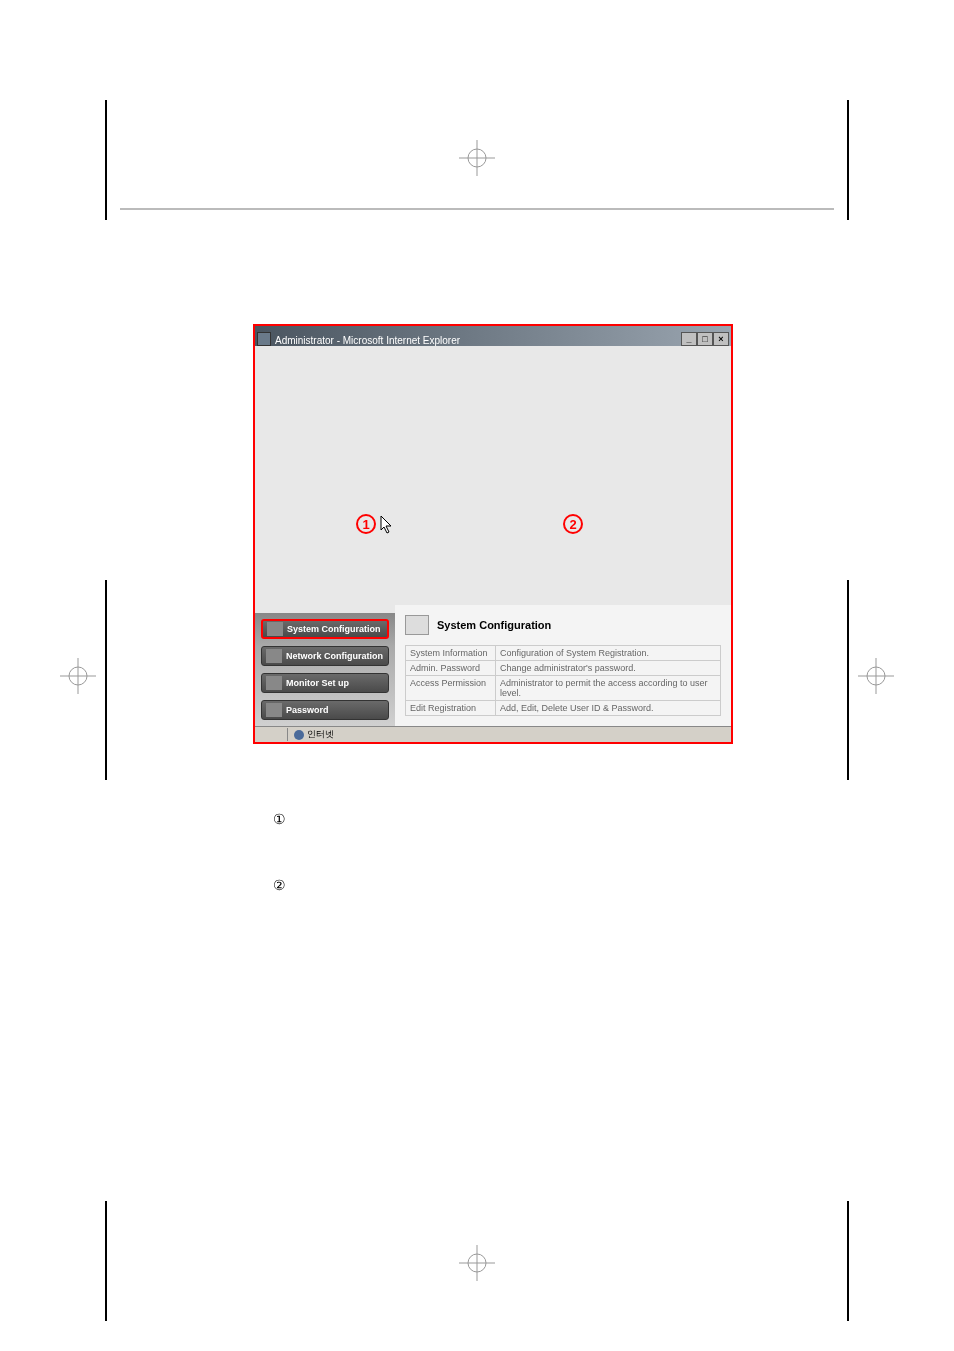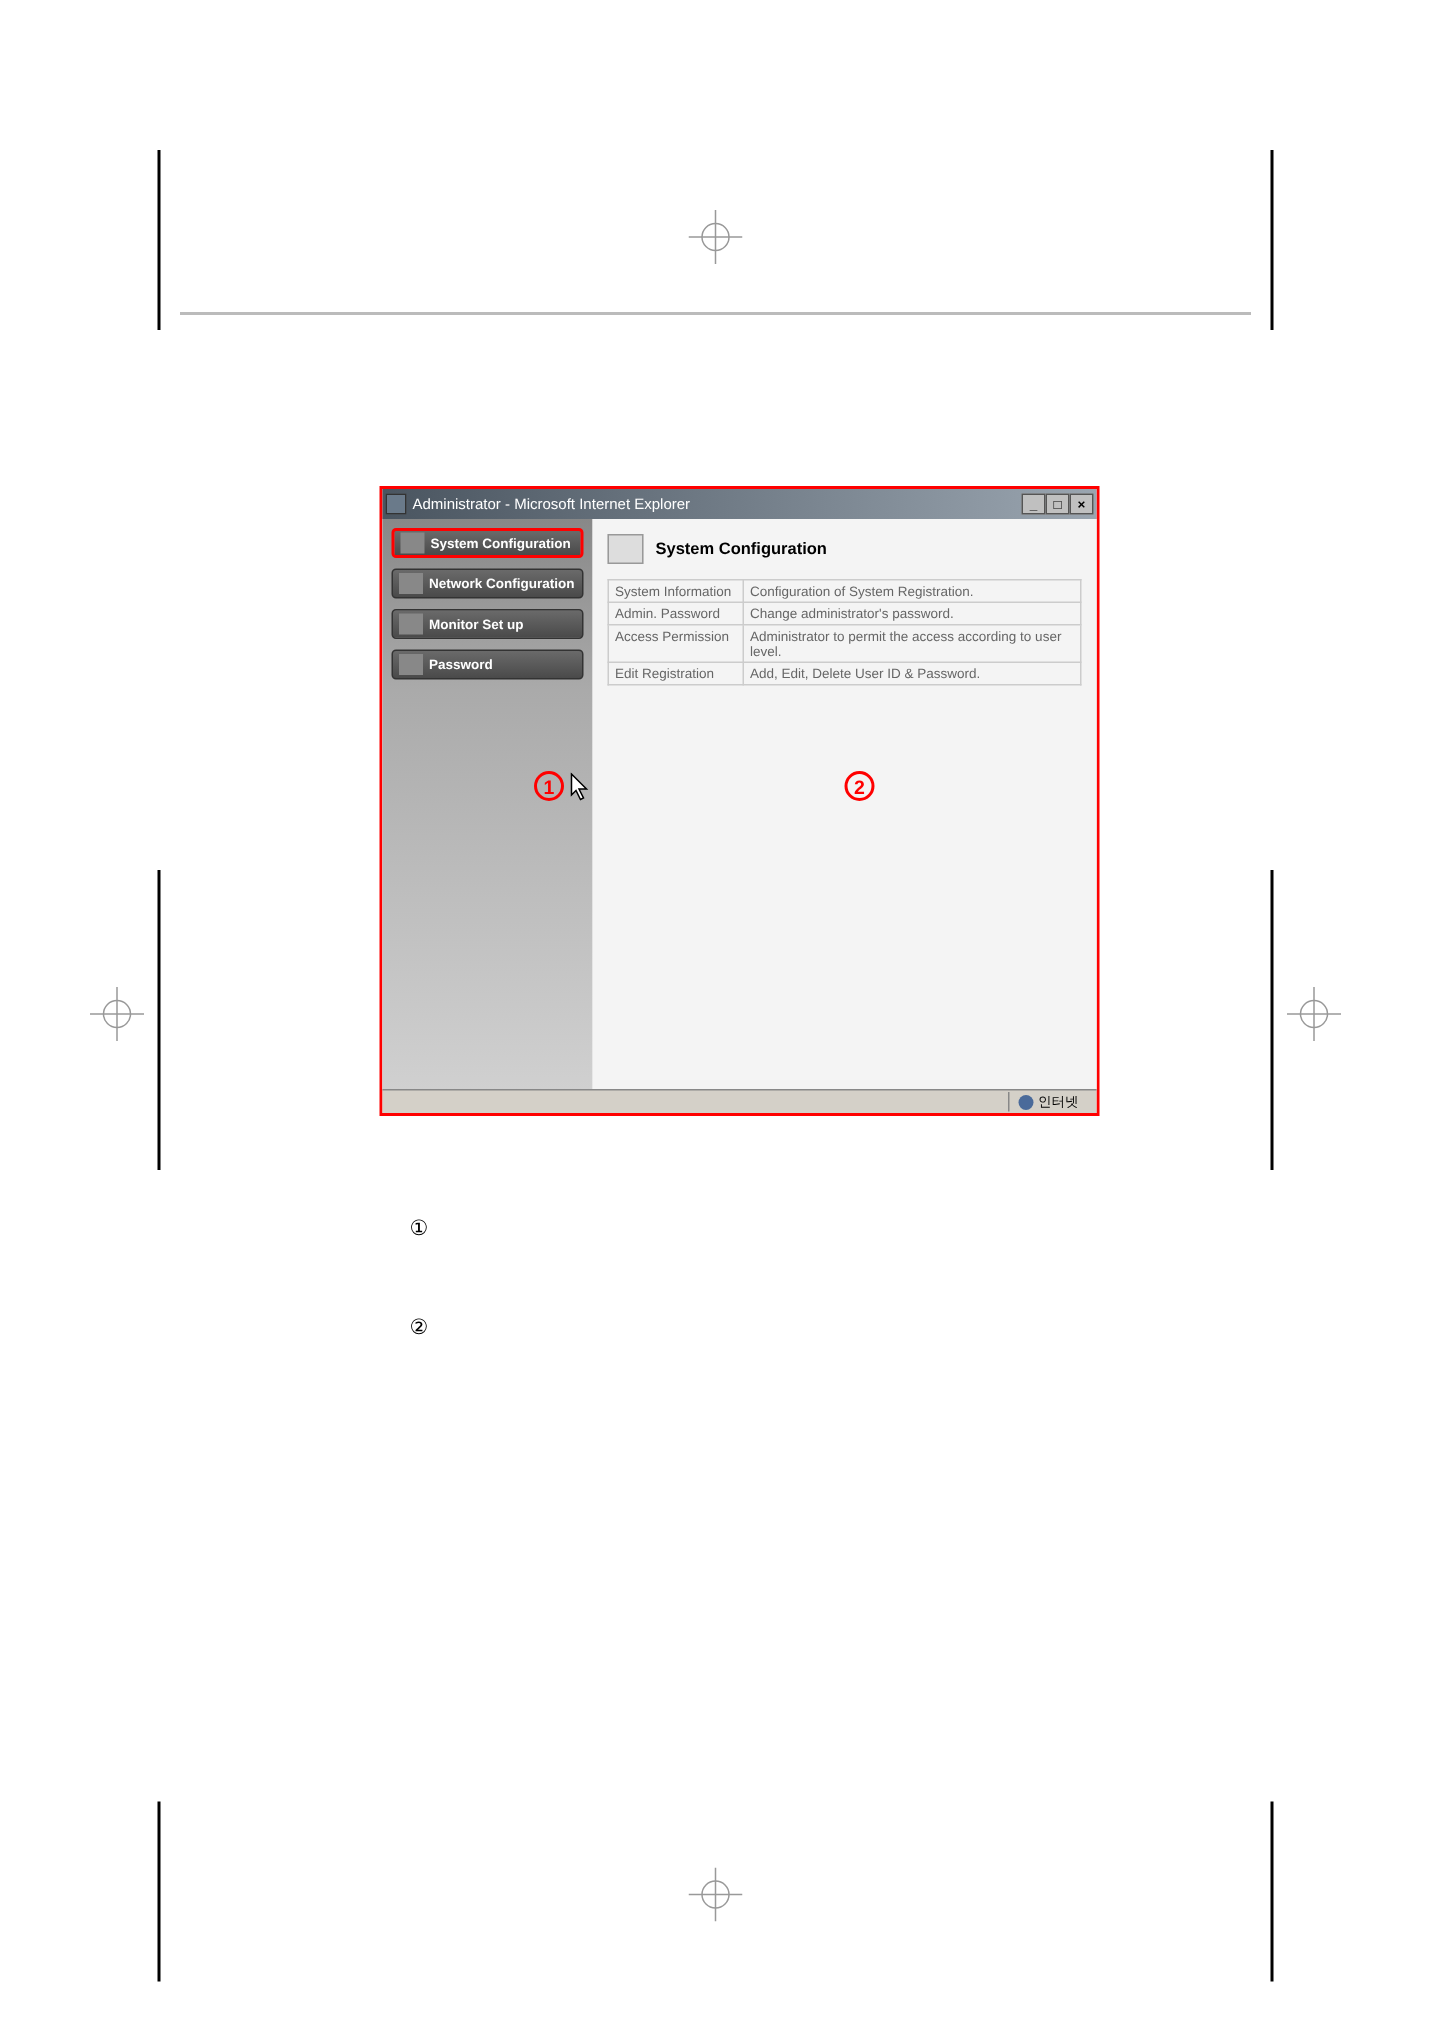--- a/index.html
+++ b/index.html
@@ -40,21 +40,21 @@
       left: 253px;
       width: 480px;
       height: 420px;
       border: 2px solid red;
     }
     
     .titlebar {
       height: 20px;
       background: linear-gradient(to right, #4a5560, #9aa5b0);
       display: flex;
-      align-items: center;
+      align-items: flex-end;
       padding: 0 2px;
     }
     .titlebar-icon {
       width: 14px;
       height: 14px;
       background: #6a7a8a;
       margin-right: 4px;
       border: 1px solid #333;
     }
     .titlebar-text {
@@ -74,20 +74,21 @@
       font-size: 9px;
       line-height: 12px;
       text-align: center;
       font-weight: bold;
     }
     
     .window-body {
       display: flex;
       height: calc(100% - 36px);
       background: #e8e8e8;
+      align-items: flex-end;
     }
     
     .sidebar {
       width: 140px;
       background: linear-gradient(to bottom, #888 0%, #aaa 30%, #d0d0d0 100%);
       padding: 6px;
       display: flex;
       flex-direction: column;
       gap: 7px;
     }
@@ -156,21 +157,20 @@
     .config-table td:last-child {
       color: #666;
     }
     
     .statusbar {
       height: 16px;
       background: #d4d0c8;
       border-top: 1px solid #888;
       display: flex;
       align-items: center;
-      justify-content: flex-end;
       padding: 0 6px;
       font-size: 9px;
     }
     .status-segment {
       border-left: 1px solid #888;
       padding: 0 6px;
       display: flex;
       align-items: center;
       gap: 3px;
     }

